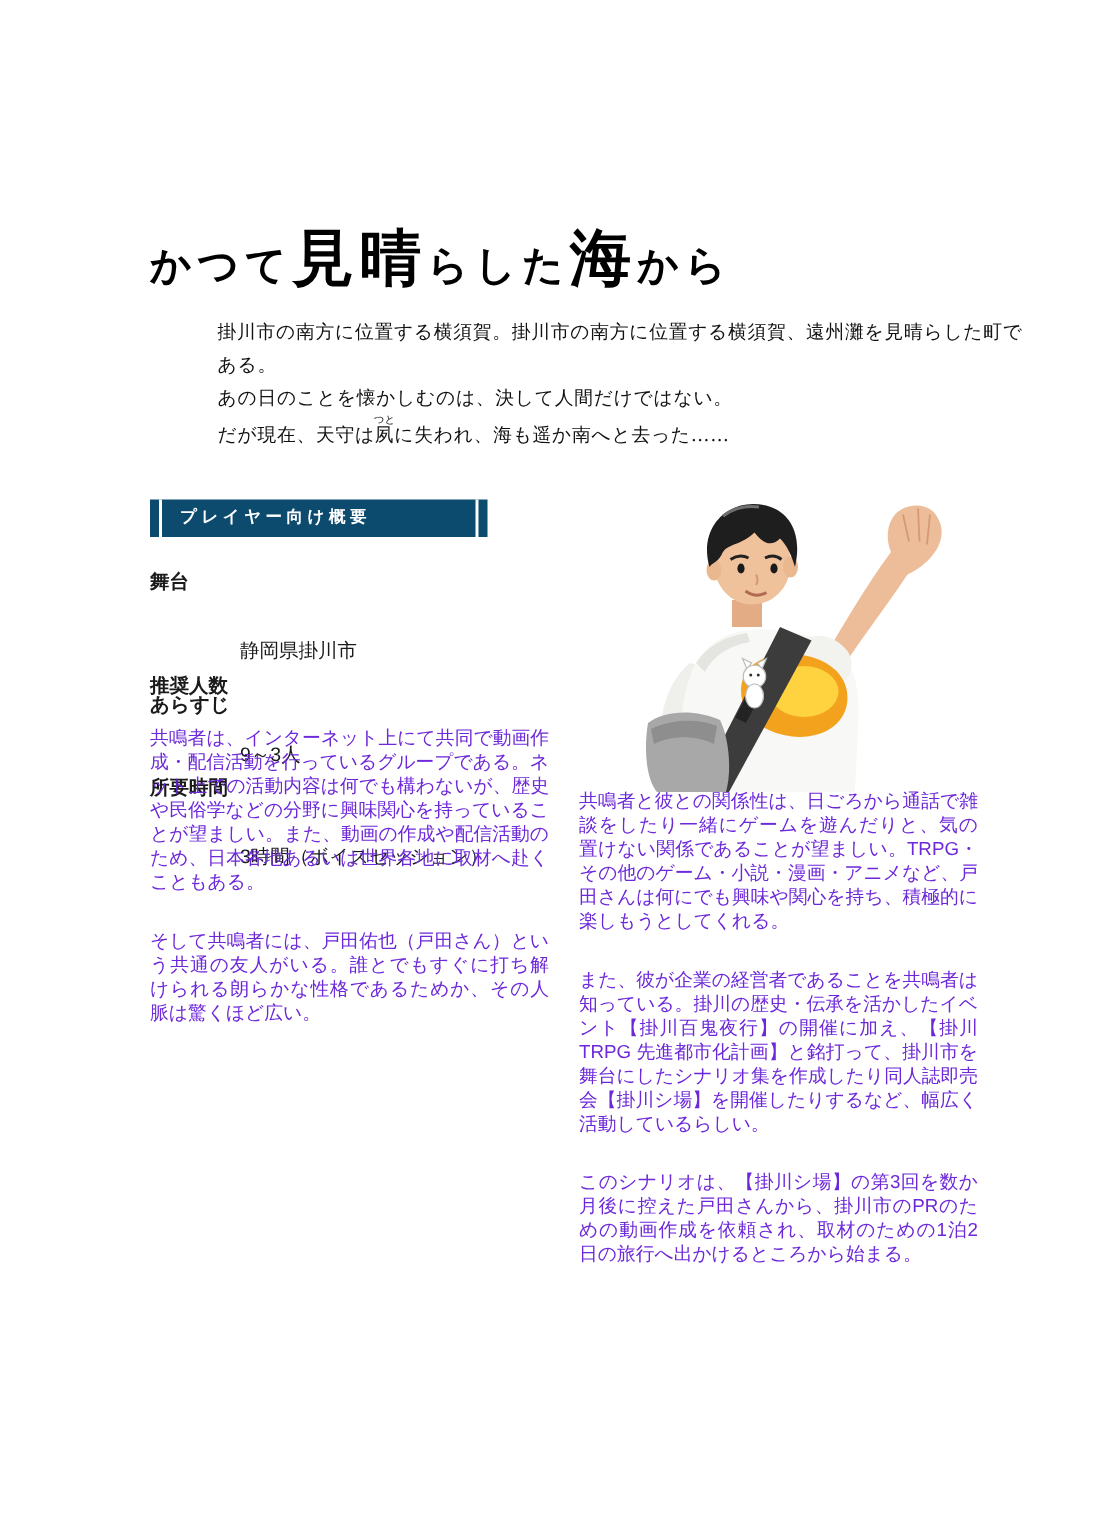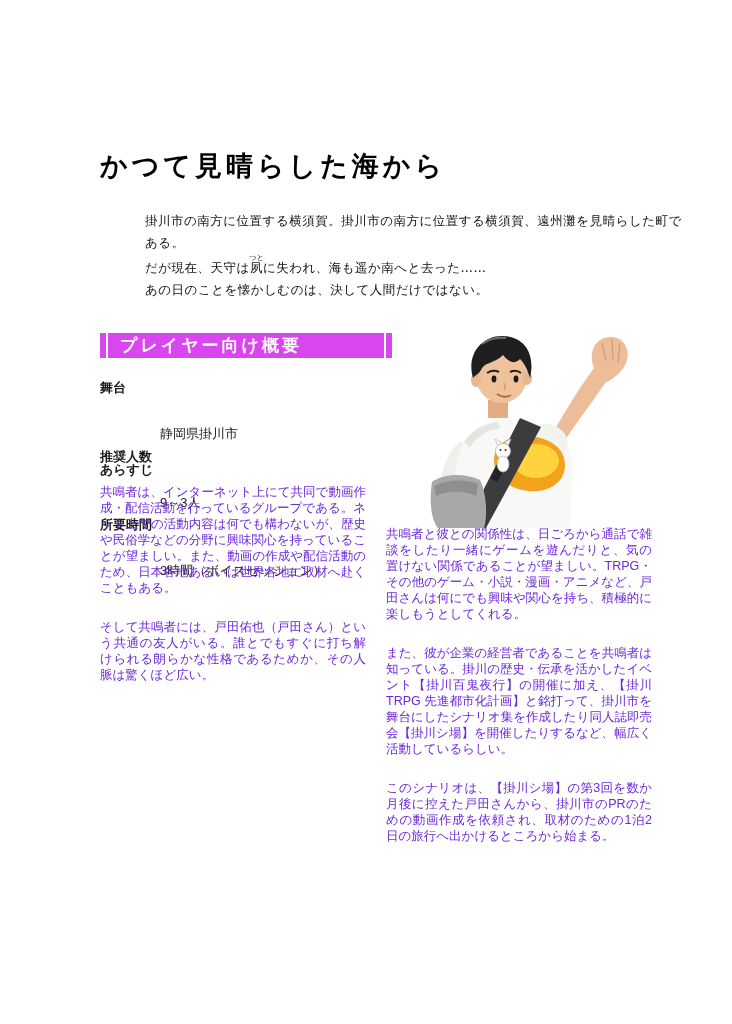--- a/index.html
+++ b/index.html
@@ -18,21 +18,21 @@
     position: absolute;
     left: 100px;
     top: 124px;
     font-family: "DejaVu Serif", serif;
     font-weight: bold;
     color: #000;
     letter-spacing: 4px;
     white-space: nowrap;
   }
   .doc-title .t-small { font-size: 27px; }
-  .doc-title .t-large { font-size: 27px; }
+  .doc-title .t-large { font-size: 41px; }
 
   
   .intro {
     position: absolute;
     left: 145px;
     top: 210px;
     width: 540px;
     font-family: "DejaVu Serif", serif;
     font-size: 12.5px;
     line-height: 22px;
@@ -43,25 +43,25 @@
     font-size: 7px;
     letter-spacing: 0;
     color: #111;
   }
 
   
   .section-header {
     position: absolute;
     left: 100px;
     top: 333px;
-    width: 292px;
+    width: 225px;
     height: 25px;
-    background: #d946ef;
+    background: #0c4a6e;
     color: #ffffff;
-    font-size: 17px;
+    font-size: 11px;
     font-weight: bold;
     letter-spacing: 3px;
     line-height: 25px;
     padding-left: 20px;
     box-sizing: border-box;
   }
   .section-header::before,
   .section-header::after {
     content: "";
     position: absolute;
@@ -129,22 +129,22 @@
 <body>
 
 <div class="page">
 
   <h1 class="doc-title">
     <span class="t-small">かつて</span><span class="t-large">見晴</span><span class="t-small">らした</span><span class="t-large">海</span><span class="t-small">から</span>
   </h1>
 
   <div class="intro">
     <div>掛川市の南方に位置する横須賀。掛川市の南方に位置する横須賀、遠州灘を見晴らした町である。</div>
+    <div>あの日のことを懐かしむのは、決して人間だけではない。</div>
     <div><span>だが現在、天守は</span><ruby><span>夙</span><rt>つと</rt></ruby><span>に失われ、海も遥か南へと去った……</span></div>
-    <div>あの日のことを懐かしむのは、決して人間だけではない。</div>
   </div>
 
   <div class="section-header">プレイヤー向け概要</div>
 
   <div class="info-table">
     <div class="info-row">
       <span class="info-label">舞台</span>
       <span class="info-value">静岡県掛川市</span>
     </div>
     <div class="info-row">

